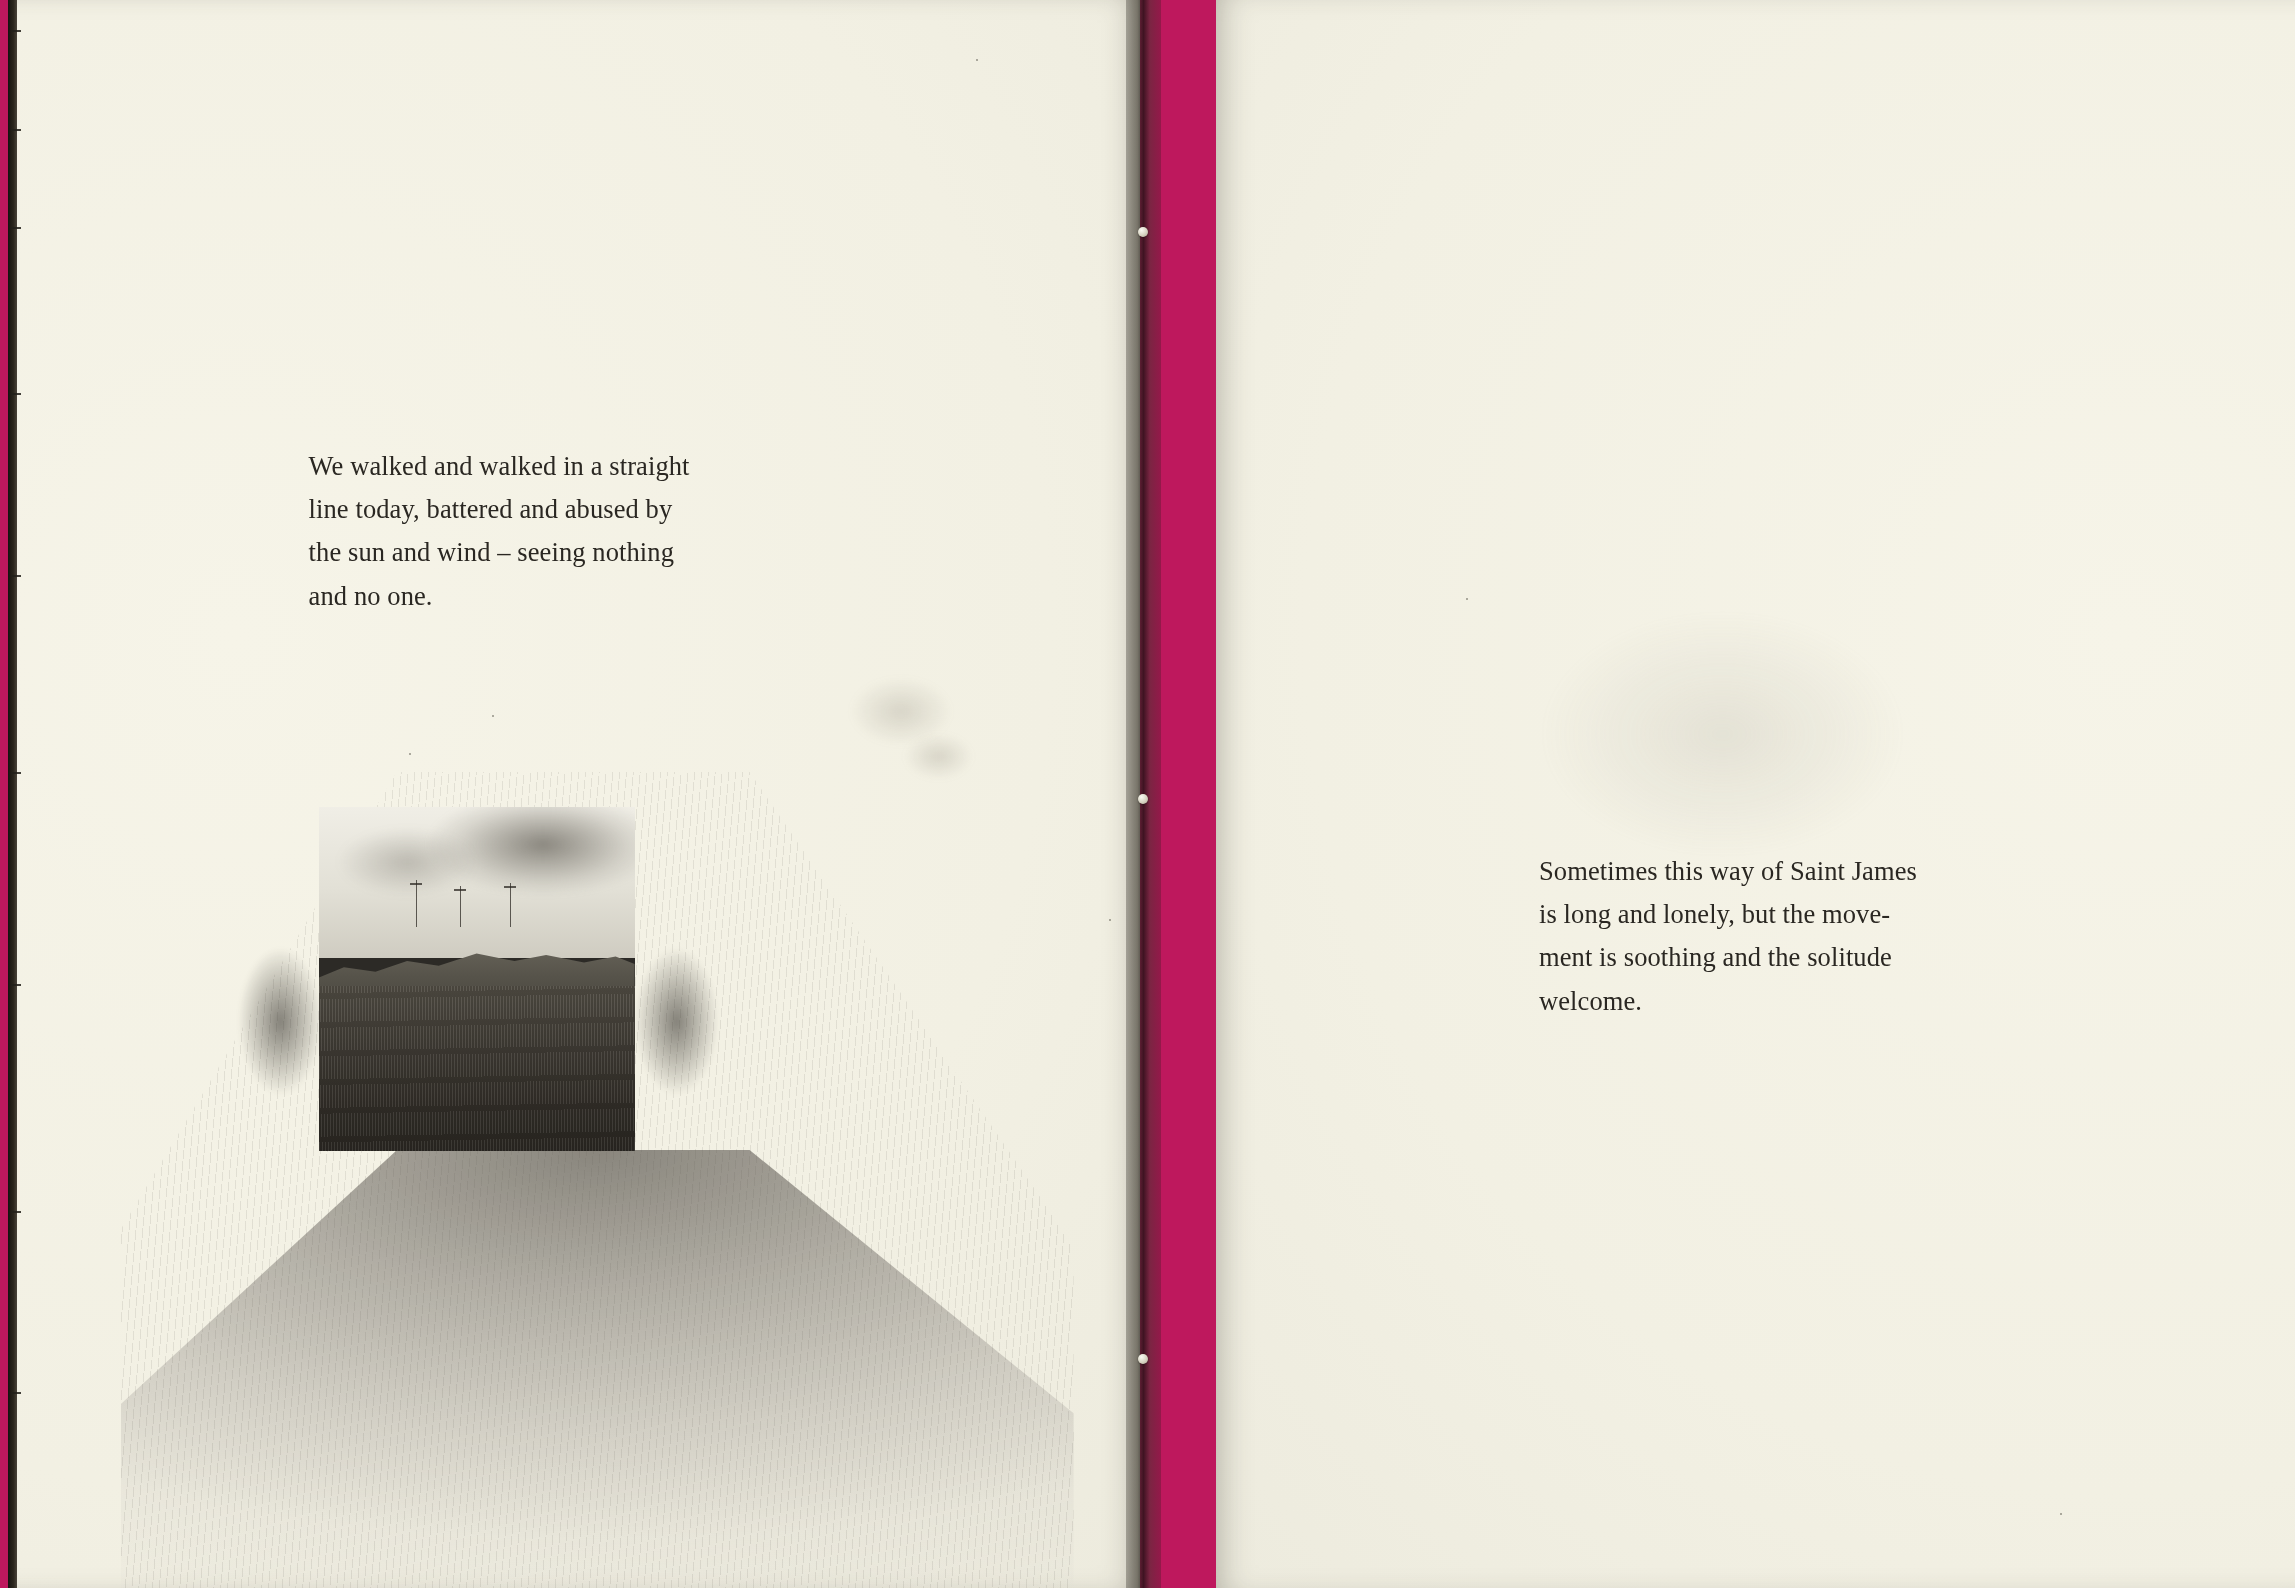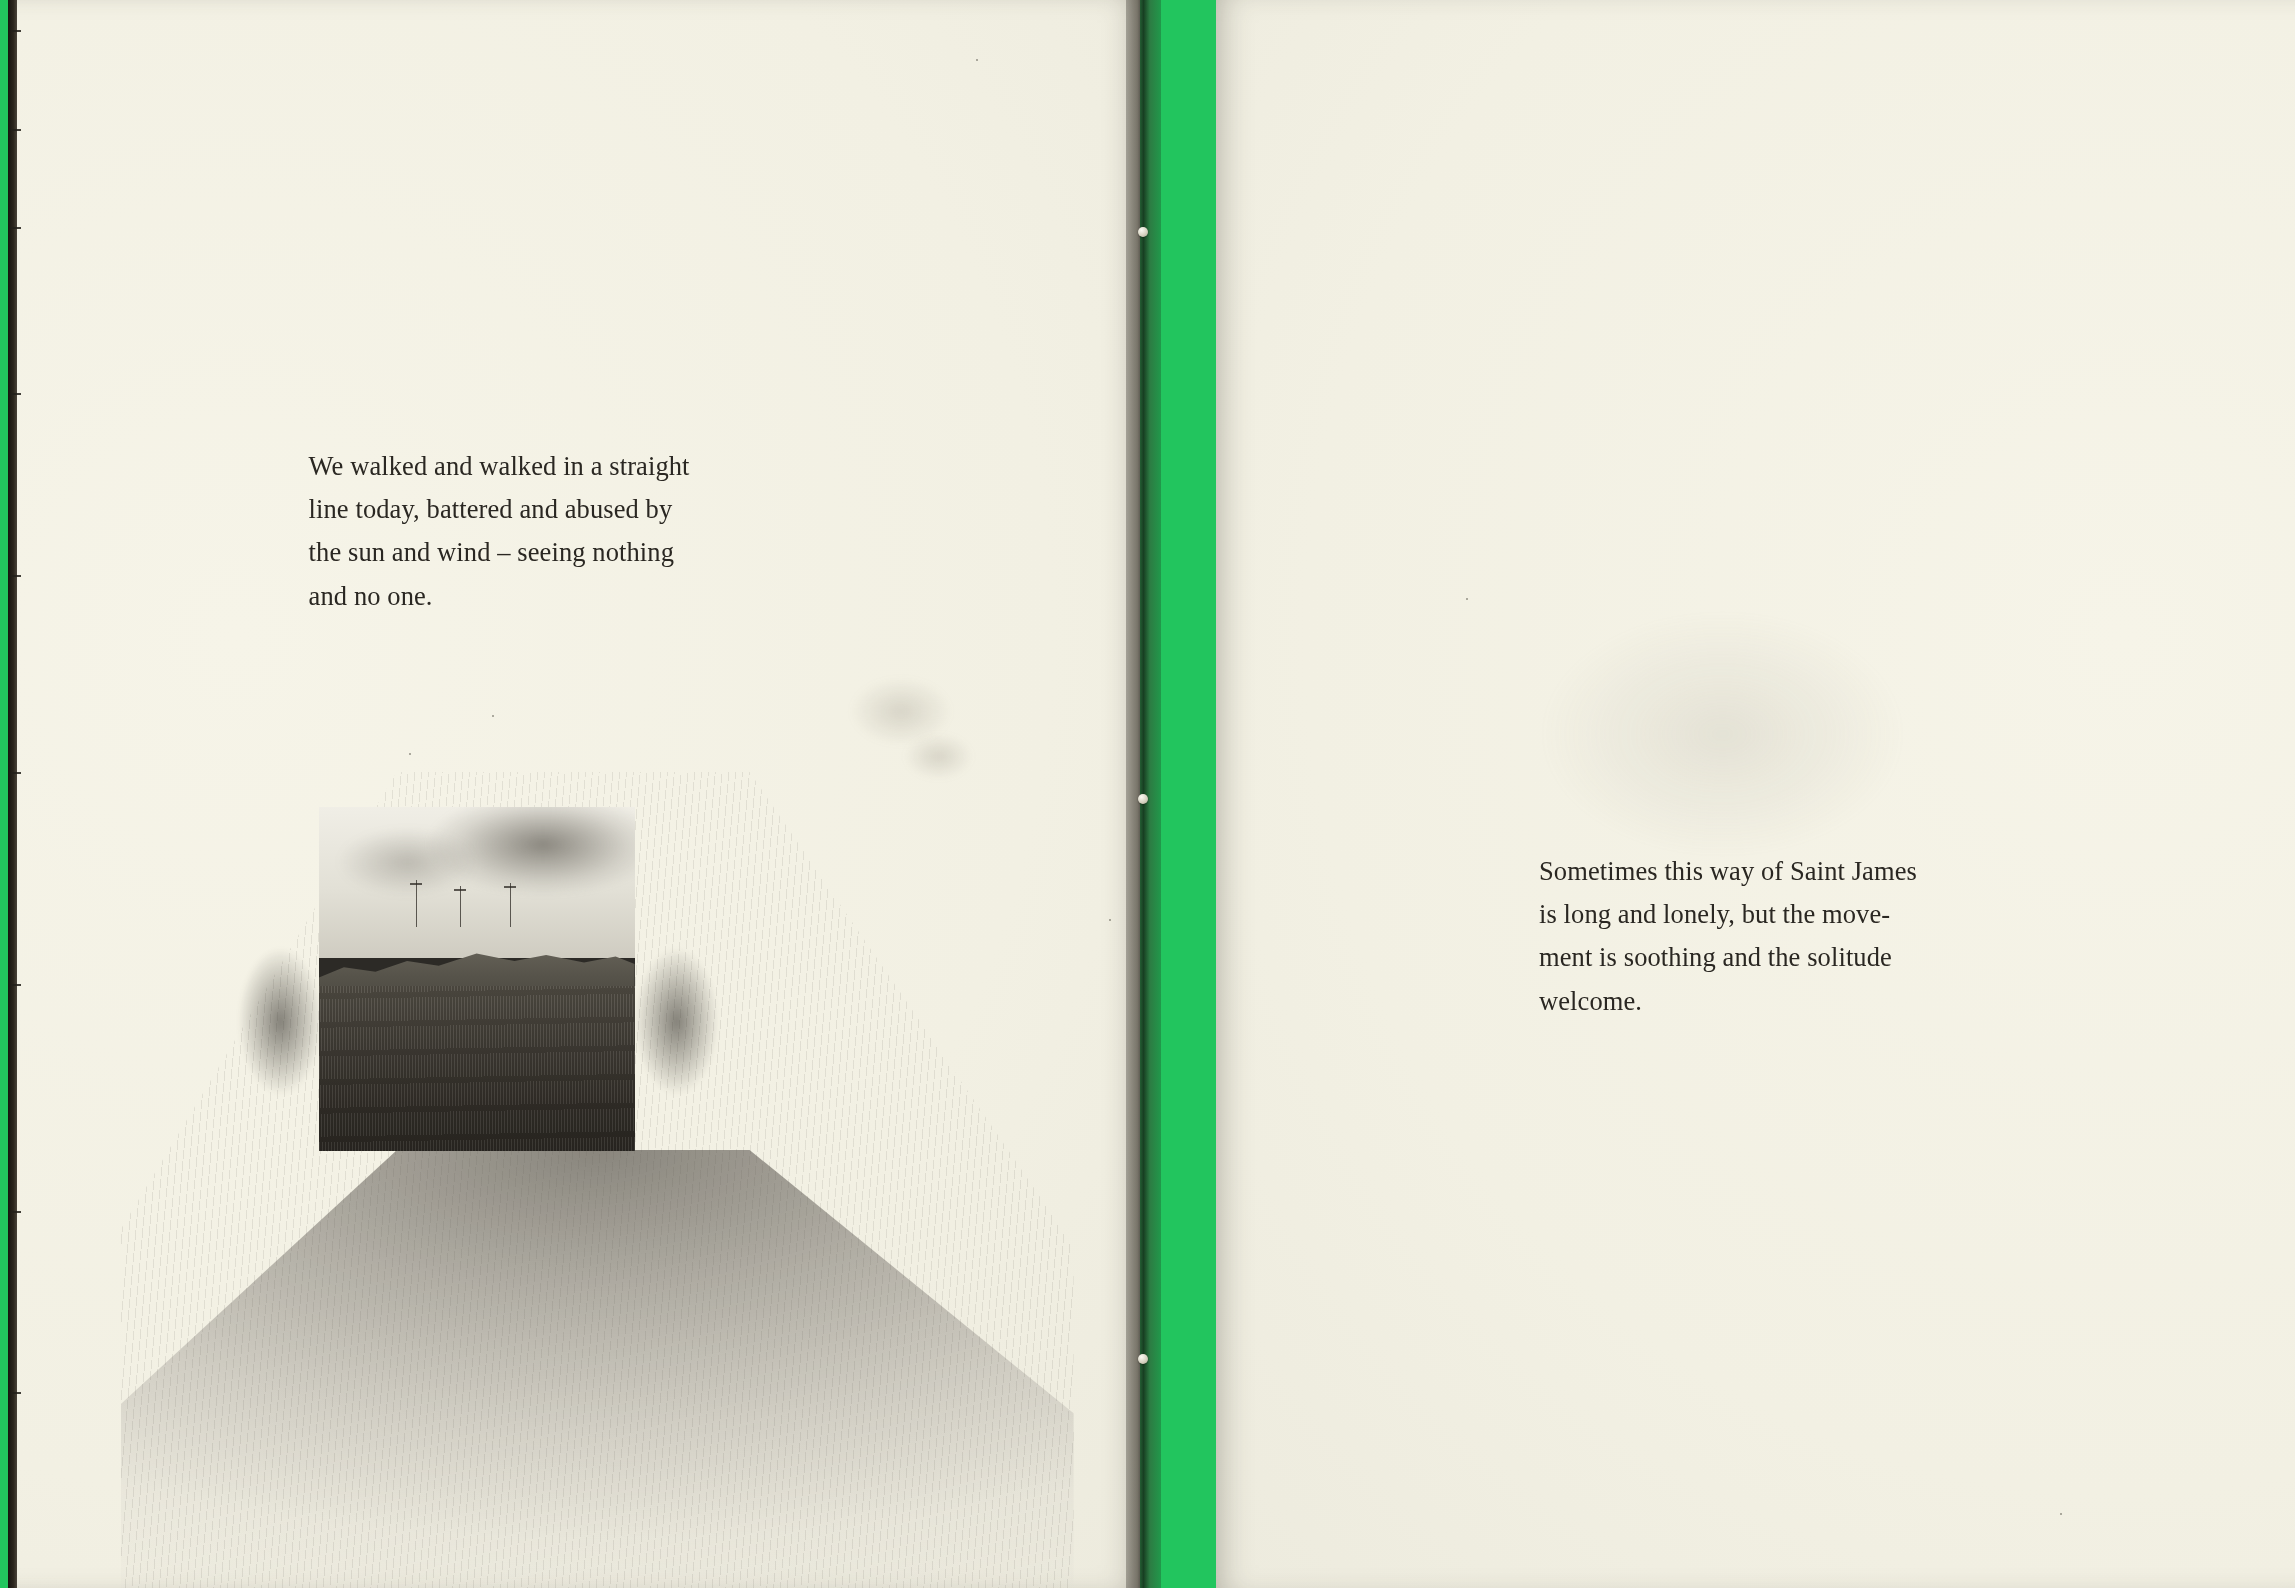--- a/index.html
+++ b/index.html
@@ -11,21 +11,21 @@
     width: 2295px;
     height: 1589px;
     overflow: hidden;
     font-family: "Liberation Serif", serif;
   }
 
   
   .spread {
     position: absolute;
     inset: 0;
-    background: #22c55e;
+    background: #be185d;
   }
 
   .page {
     position: absolute;
     top: 0;
     bottom: 0;
     background: #f4f2e6;
     overflow: hidden;
   }
 

